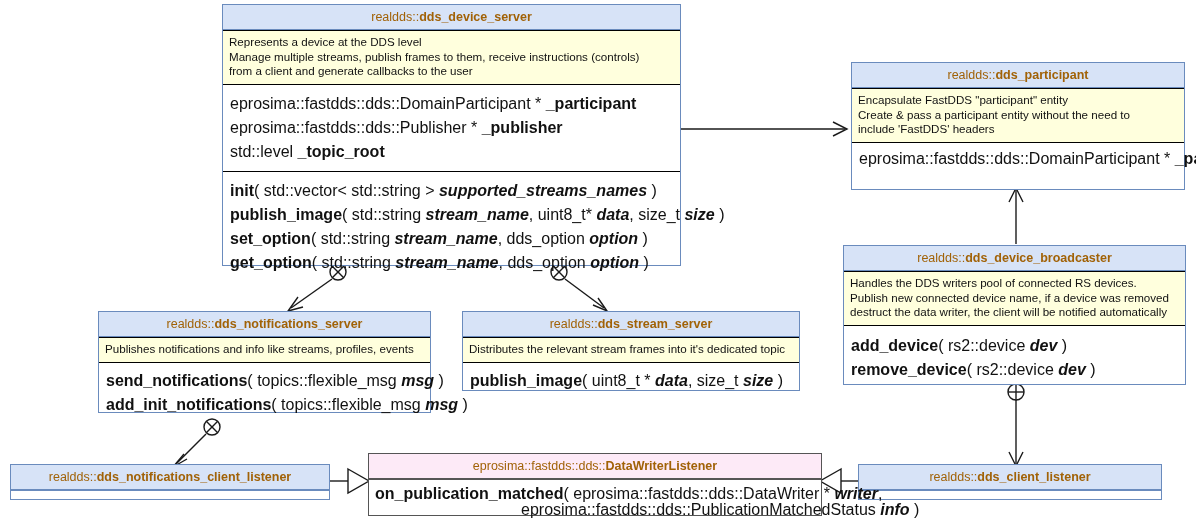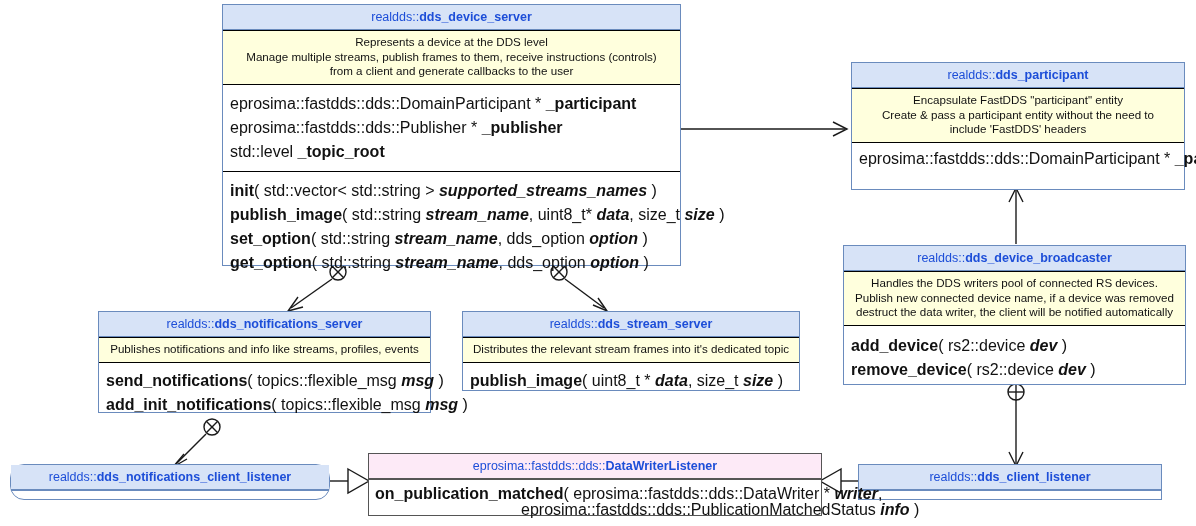--- a/index.html
+++ b/index.html
@@ -20,31 +20,30 @@
     position:absolute;
     box-sizing:border-box;
     border:1px solid #6a8bbd;
     background:#ffffff;
   }
   .uml .hdr{
     background:#d7e3f7;
     border-bottom:1px solid #6a8bbd;
     text-align:center;
     font-size:12.5px;
-    color:#1d4ed8;
+    color:#a16207;
     padding:5px 4px 5px 4px;
     line-height:14px;
     white-space:nowrap;
   }
   .uml .hdr b{font-weight:bold;}
   .uml .note{
     background:#ffffdd;
     border:1px solid #000;
     border-left:none;border-right:none;
-    text-align:center;
     font-size:11.6px;
     color:#111;
     line-height:14.5px;
     padding:4px 6px 5px 6px;
   }
   .uml .sect{
     border-top:1px solid #000;
     padding:7px 7px 7px 7px;
   }
   .uml .sect.first{border-top:none;}
@@ -199,21 +198,21 @@
       <span>realdds::</span><b>dds_stream_server</b>
     </div>
     <div class="note">
       <div>Distributes the relevant stream frames into it's dedicated topic</div>
     </div>
     <div class="sect first" style="padding:6px 7px 6px 7px;">
       <div class="row"><b>publish_image</b><span>( uint8_t * </span><i>data</i><span>, size_t </span><i>size</i><span> )</span></div>
     </div>
   </div>
 
-  <div class="uml" style="left:10px;top:464px;width:320px;height:36px;border-radius:14px;">
+  <div class="uml" style="left:10px;top:464px;width:320px;height:36px;">
     <div class="hdr">
       <span>realdds::</span><b>dds_notifications_client_listener</b>
     </div>
     <div class="emptysect"></div>
   </div>
 
   <div class="uml" style="left:858px;top:464px;width:304px;height:36px;">
     <div class="hdr">
       <span>realdds::</span><b>dds_client_listener</b>
     </div>

